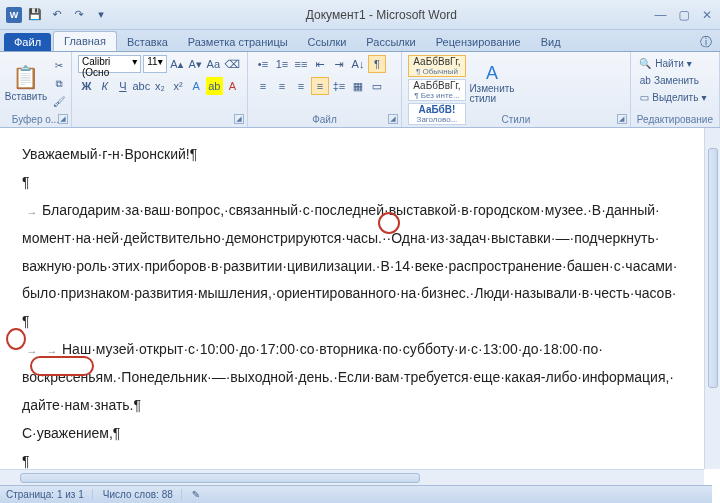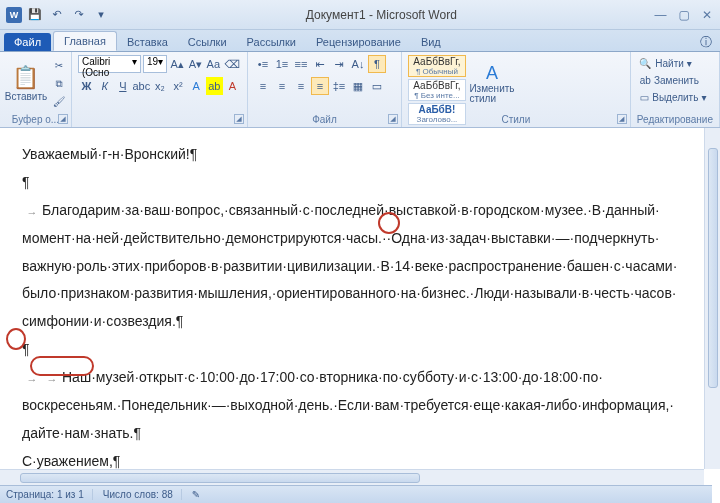--- a/index.html
+++ b/index.html
@@ -84,20 +84,21 @@
     <span>—</span>
     <span>▢</span>
     <span>✕</span>
   </div>
 </div>
 
 <div class="tabs">
   <div class="tab file">Файл</div>
   <div class="tab active">Главная</div>
   <div class="tab">Вставка</div>
+  <div class="tab">Разметка страницы</div>
   <div class="tab">Ссылки</div>
   <div class="tab">Рассылки</div>
   <div class="tab">Рецензирование</div>
   <div class="tab">Вид</div>
   <span class="tabs-help">ⓘ</span>
 </div>
 
 <div class="ribbon">
 
   <div class="group" style="width:72px;">
@@ -113,21 +114,21 @@
       </div>
     </div>
     <div class="group-label">Буфер о...</div>
     <div class="gl-dlg">◢</div>
   </div>
 
   <div class="group" style="width:176px;">
     <div style="display:flex;flex-direction:column;gap:2px;">
       <div class="font-row">
         <div class="combo fname"><span>Calibri (Осно</span> ▾</div>
-        <div class="combo fsize"><span>19</span> ▾</div>
+        <div class="combo fsize"><span>11</span> ▾</div>
         <span class="fbtn">A▴</span>
         <span class="fbtn">A▾</span>
         <span class="fbtn">Aa</span>
         <span class="fbtn">⌫</span>
       </div>
       <div class="font-btns">
         <span class="fbtn" style="font-weight:bold;">Ж</span>
         <span class="fbtn" style="font-style:italic;">К</span>
         <span class="fbtn" style="text-decoration:underline;">Ч</span>
         <span class="fbtn">abc</span>
@@ -206,21 +207,20 @@
 </div>
 
 <div class="docwrap">
   <div class="doc">
     <p>Уважаемый·г-н·Вронский!¶</p>
     <p>¶</p>
     <p><span class="tabmark">→</span><span>Благодарим·за·ваш·вопрос,·связанный·с·последней·выставкой·в·городском·музее.·В·данный·</span></p>
     <p>момент·на·ней·действительно·демонстрируются·часы.··Одна·из·задач·выставки·—·подчеркнуть·</p>
     <p>важную·роль·этих·приборов·в·развитии·цивилизации.·В·14·веке·распространение·башен·с·часами·</p>
     <p>было·признаком·развития·мышления,·ориентированного·на·бизнес.·Люди·называли·в·честь·часов·</p>
-    <p>симфонии·и·созвездия.¶</p>
     <p>¶</p>
     <p><span class="tabmark">→</span><span class="tabmark">→</span><span>Наш·музей·открыт·с·10:00·до·17:00·со·вторника·по·субботу·и·с·13:00·до·18:00·по·</span></p>
     <p>воскресеньям.·Понедельник·—·выходной·день.·Если·вам·требуется·еще·какая-либо·информация,·</p>
     <p>дайте·нам·знать.¶</p>
     <p>С·уважением,¶</p>
     <p>¶</p>
   </div>
 
   <div class="circ" style="top:84px; left:378px; width:22px; height:22px;"></div>
   <div class="circ" style="top:200px; left:6px; width:20px; height:22px;"></div>

